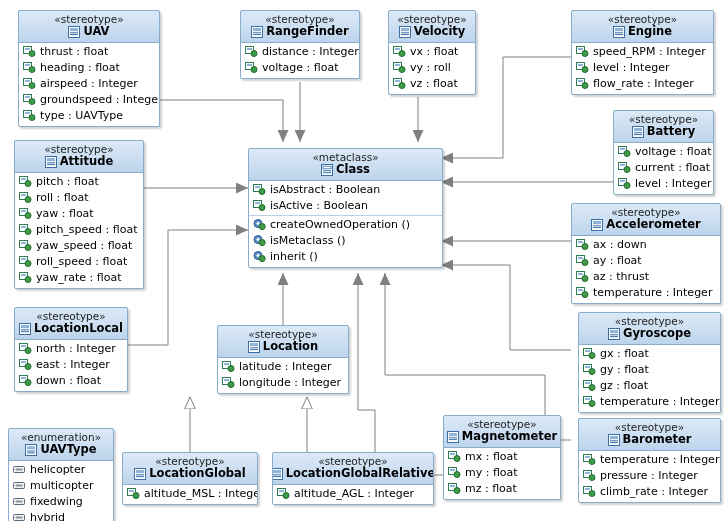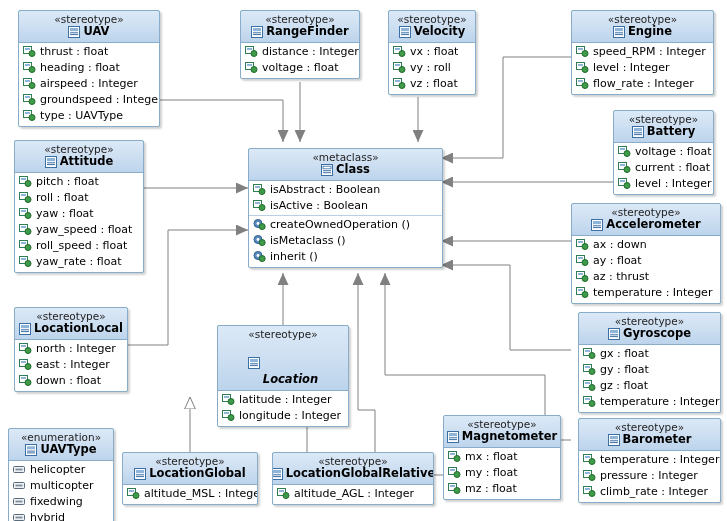--- a/index.html
+++ b/index.html
@@ -29,21 +29,21 @@
     padding:3px 6px 4px 6px;
     line-height:1.08;
   }
   .stereo{
     font-size:10.5px;color:#222;display:block;letter-spacing:0px;
   }
   .cname{
     font-size:11.5px;font-weight:bold;color:#000;display:block;
     white-space:nowrap;
   }
-  .cname.abstract{font-style:italic;margin-top:33px;}
+  .cname.abstract{}
   .namerow{display:flex;align-items:center;justify-content:center;gap:3px;}
   .body{background:#ffffff;padding:1px 0 2px 0;}
   .feat{
     display:flex;align-items:center;gap:4px;
     font-size:11px;color:#000;
     padding:0px 4px 0px 4px;
     height:16px;white-space:nowrap;
   }
   .opsep{border-top:1px solid #b9cfe4;margin:1px 0 1px 0;}
 
@@ -402,20 +402,30 @@
           <span>yaw : float</span>
         </div>
       <div class="feat">
           <span class="ico">
             <svg width="13" height="11" viewBox="0 0 13 11">
               <rect x="0.5" y="0.5" width="8" height="7" fill="#ffffff" stroke="#2f7d57"></rect>
               <rect x="2" y="2" width="5" height="2" fill="#8fb4d9"></rect>
               <circle cx="9" cy="7.5" r="3" fill="#3f9b49" stroke="#216b2e"></circle>
             </svg>
           </span>
+          <span>pitch_speed : float</span>
+        </div>
+      <div class="feat">
+          <span class="ico">
+            <svg width="13" height="11" viewBox="0 0 13 11">
+              <rect x="0.5" y="0.5" width="8" height="7" fill="#ffffff" stroke="#2f7d57"></rect>
+              <rect x="2" y="2" width="5" height="2" fill="#8fb4d9"></rect>
+              <circle cx="9" cy="7.5" r="3" fill="#3f9b49" stroke="#216b2e"></circle>
+            </svg>
+          </span>
           <span>yaw_speed : float</span>
         </div>
       <div class="feat">
           <span class="ico">
             <svg width="13" height="11" viewBox="0 0 13 11">
               <rect x="0.5" y="0.5" width="8" height="7" fill="#ffffff" stroke="#2f7d57"></rect>
               <rect x="2" y="2" width="5" height="2" fill="#8fb4d9"></rect>
               <circle cx="9" cy="7.5" r="3" fill="#3f9b49" stroke="#216b2e"></circle>
             </svg>
           </span>

